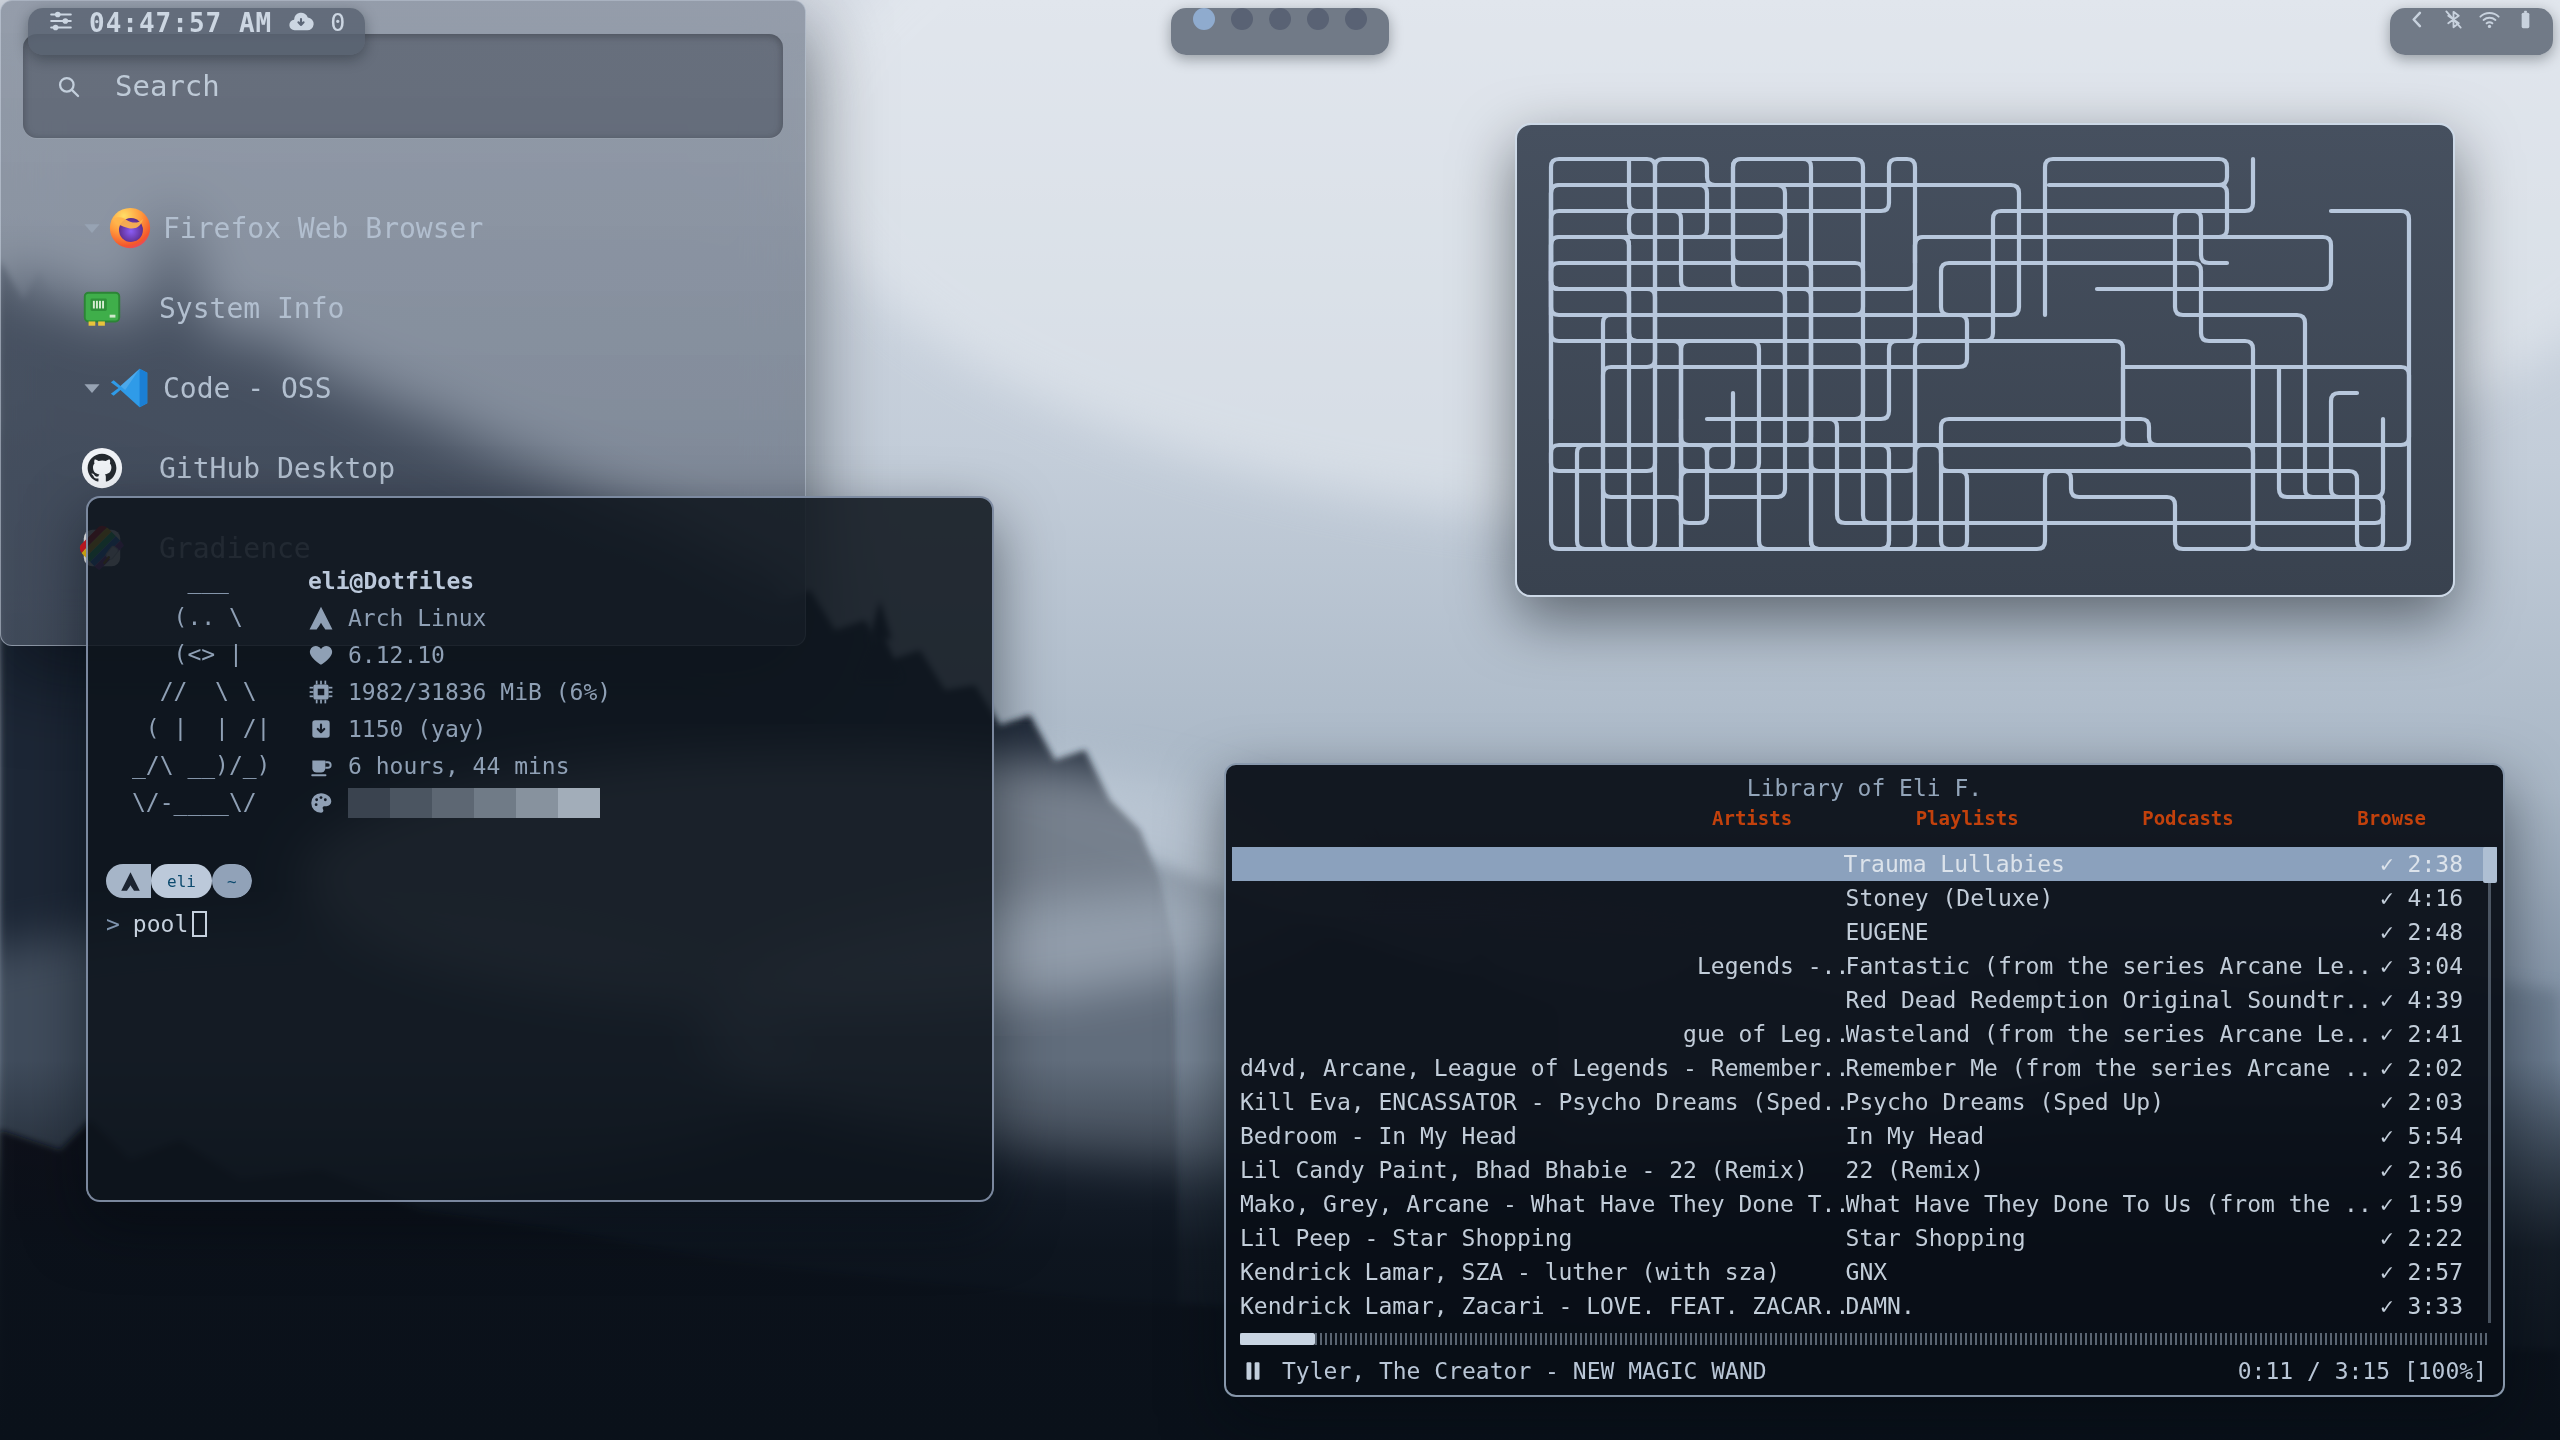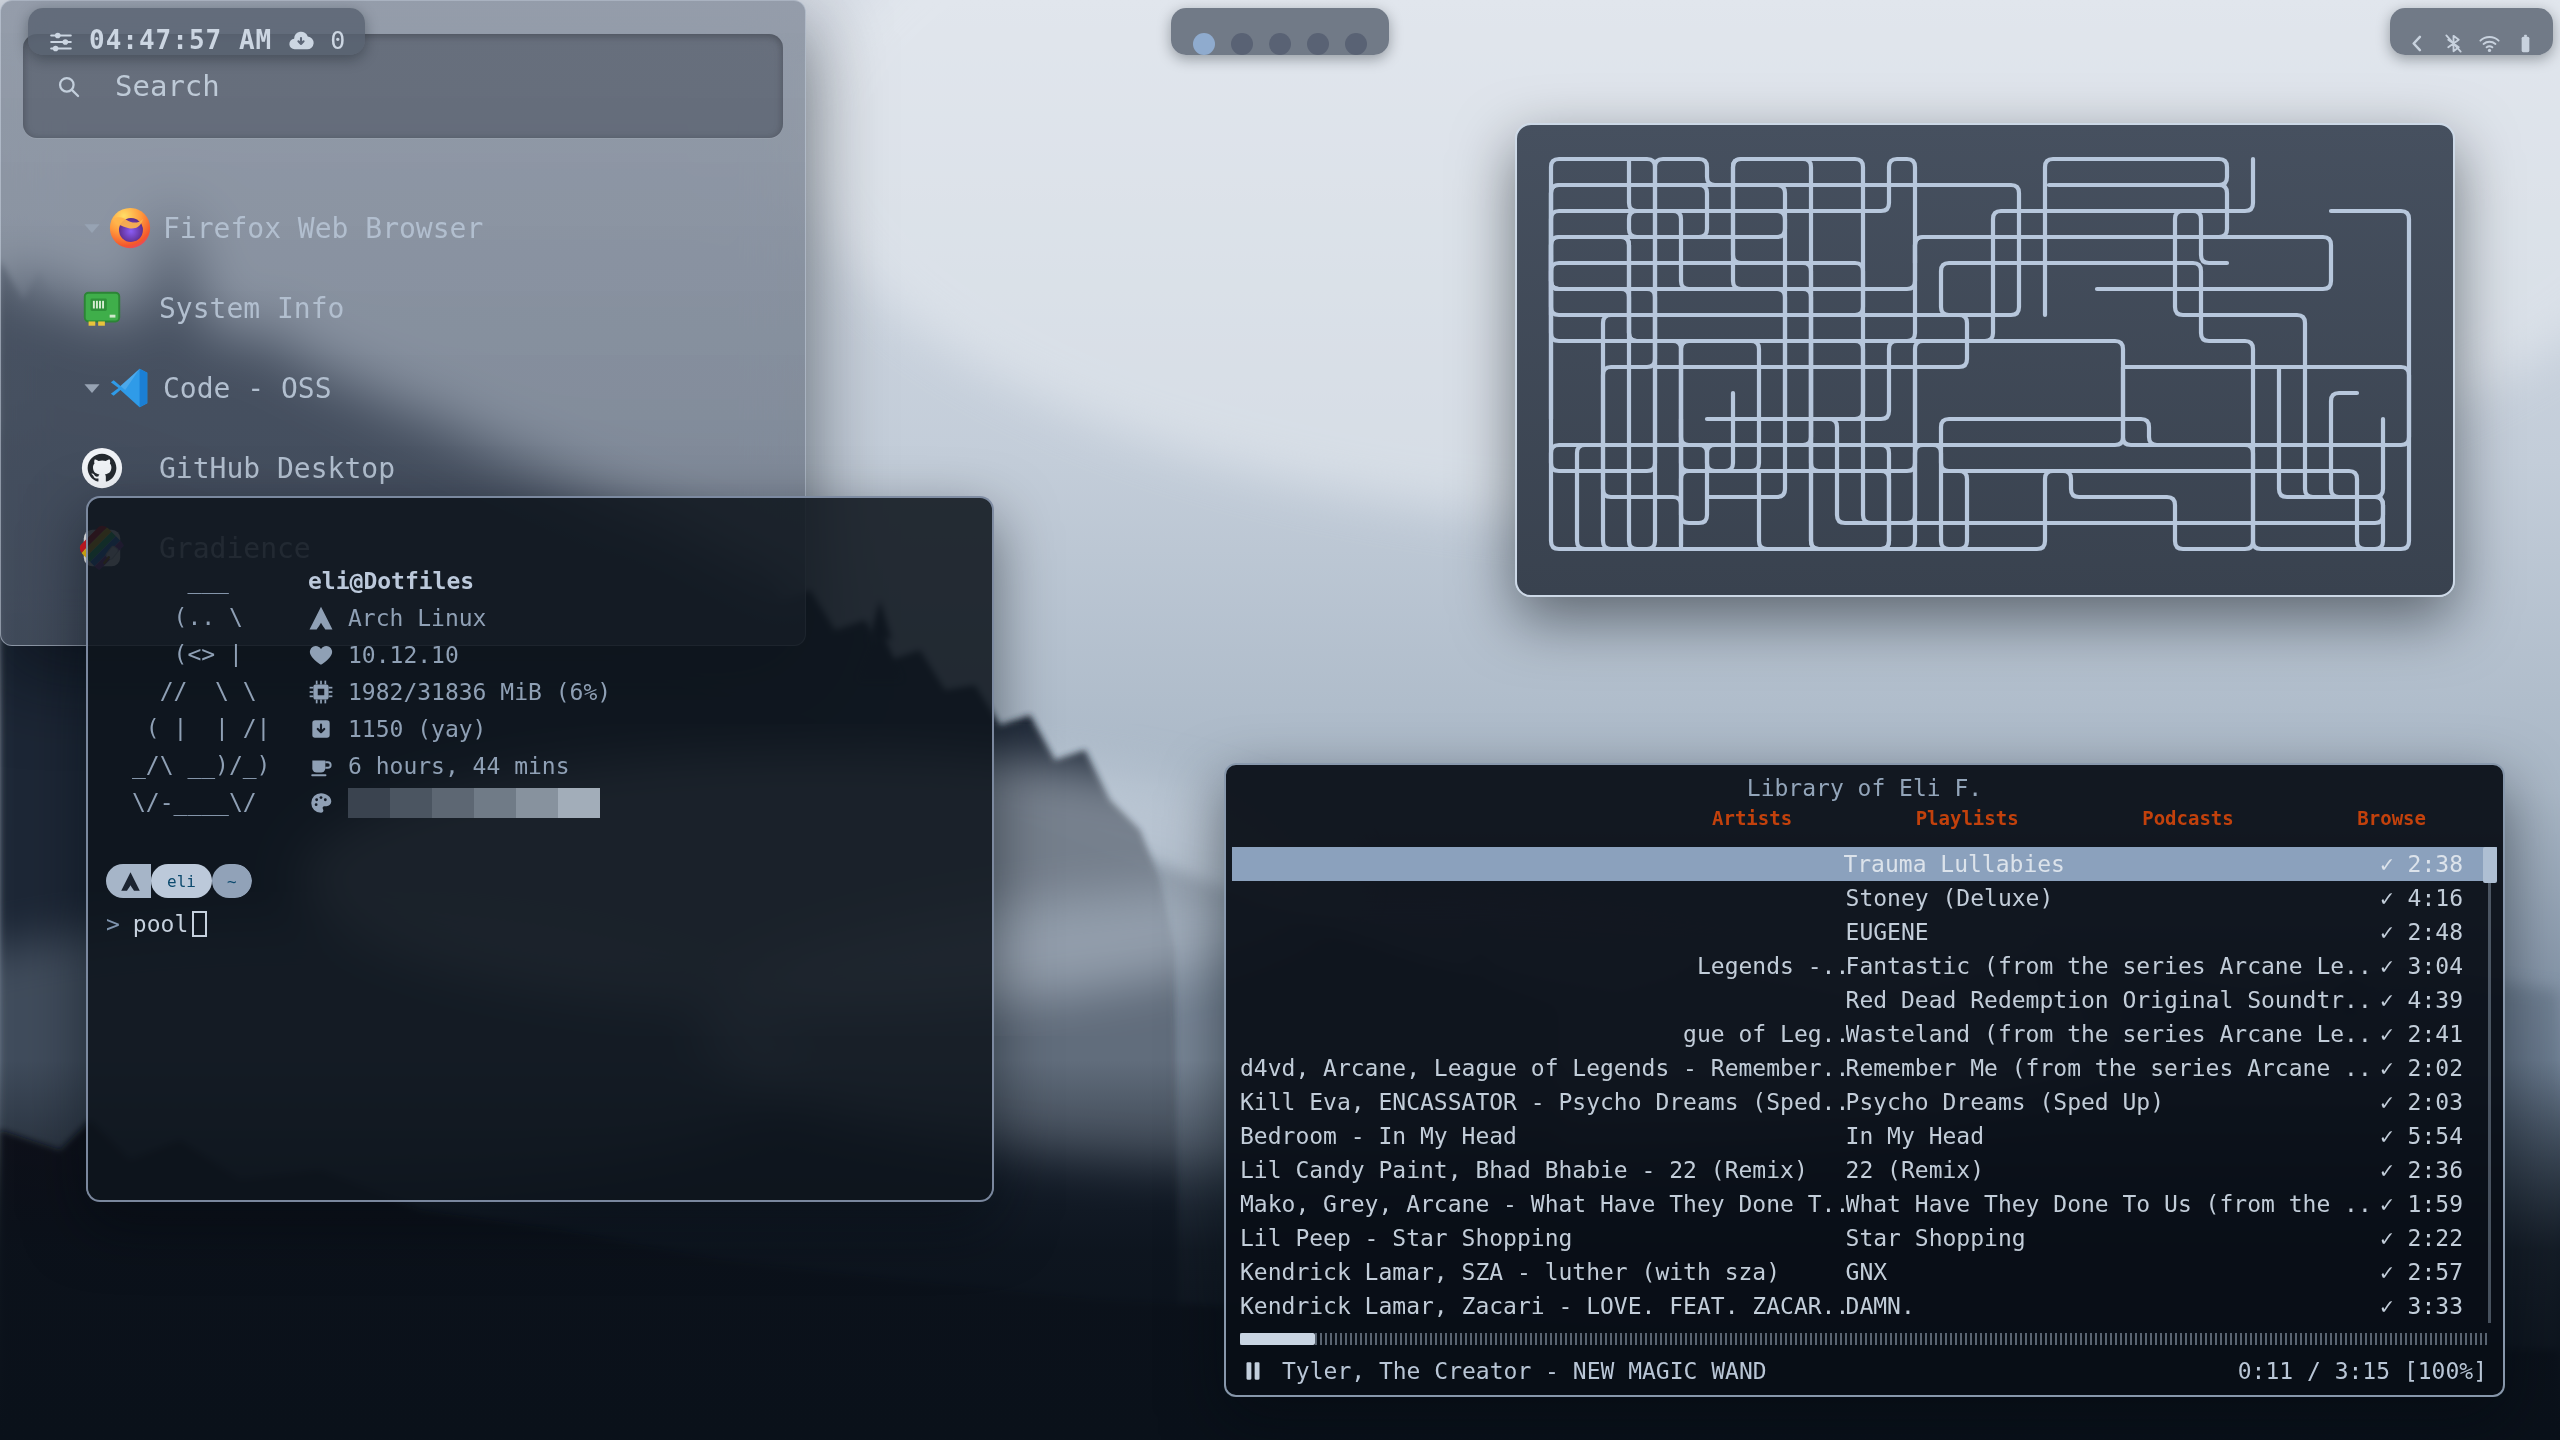--- a/index.html
+++ b/index.html
@@ -2,21 +2,21 @@
 <html><head>
 <meta charset="utf-8">
 <style>
   * { margin:0; padding:0; box-sizing:border-box; }
   html,body { width:2560px; height:1440px; overflow:hidden; }
   body { position:relative; font-family:"DejaVu Sans Mono", monospace; background:#aab7c6; }
 
   .wallpaper { position:absolute; inset:0; z-index:0; }
 
   
-  .pill { position:absolute; top:8px; height:47px; display:flex; align-items:flex-end;
+  .pill { position:absolute; top:8px; height:47px; display:flex; align-items:flex-start;
           background:rgba(88,98,112,.82); border-radius:15px; z-index:50;
           box-shadow:0 4px 14px rgba(10,16,24,.35); color:#ccd6e2; }
   .pill .ic { display:inline-block; }
   .ic svg { width:100%; height:100%; display:block; }
   #pill-clock { left:28px; padding:0 20px; gap:15px; }
   #clock { font-size:26px; font-weight:bold; letter-spacing:1px; }
   #updates { font-size:25px; }
   #pill-ws { left:50%; transform:translateX(-50%); padding:0 22px; gap:16px; }
   .dot { width:22px; height:22px; border-radius:50%; background:#596274; }
   .dot.active { background:#8fabce; }
@@ -224,21 +224,21 @@
               </svg>
             </span>
             <span>Arch Linux</span>
           </div>
           <div class="ff-row">
             <span class="ic" style="width: 26px; height: 26px;">
               <svg viewBox="0 0 24 24">
                 <path fill="currentColor" d="M12 21s-7.5-4.6-9.5-9A5.4 5.4 0 0 1 12 6.4 5.4 5.4 0 0 1 21.5 12c-2 4.4-9.5 9-9.5 9z"></path>
               </svg>
             </span>
-            <span>10.12.10</span>
+            <span>6.12.10</span>
           </div>
           <div class="ff-row">
             <span class="ic" style="width: 26px; height: 26px;">
               <svg viewBox="0 0 24 24">
                 <g stroke="currentColor" stroke-width="1.6">
                   <line x1="8" y1="1.5" x2="8" y2="5"></line>
                   <line x1="12" y1="1.5" x2="12" y2="5"></line>
                   <line x1="16" y1="1.5" x2="16" y2="5"></line>
                   <line x1="8" y1="19" x2="8" y2="22.5"></line>
                   <line x1="12" y1="19" x2="12" y2="22.5"></line>

